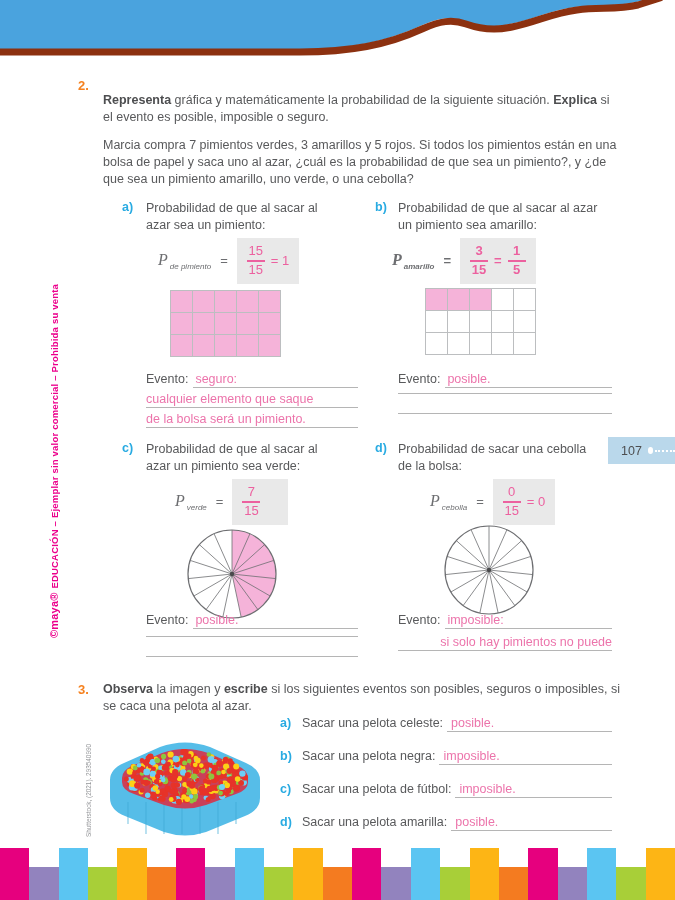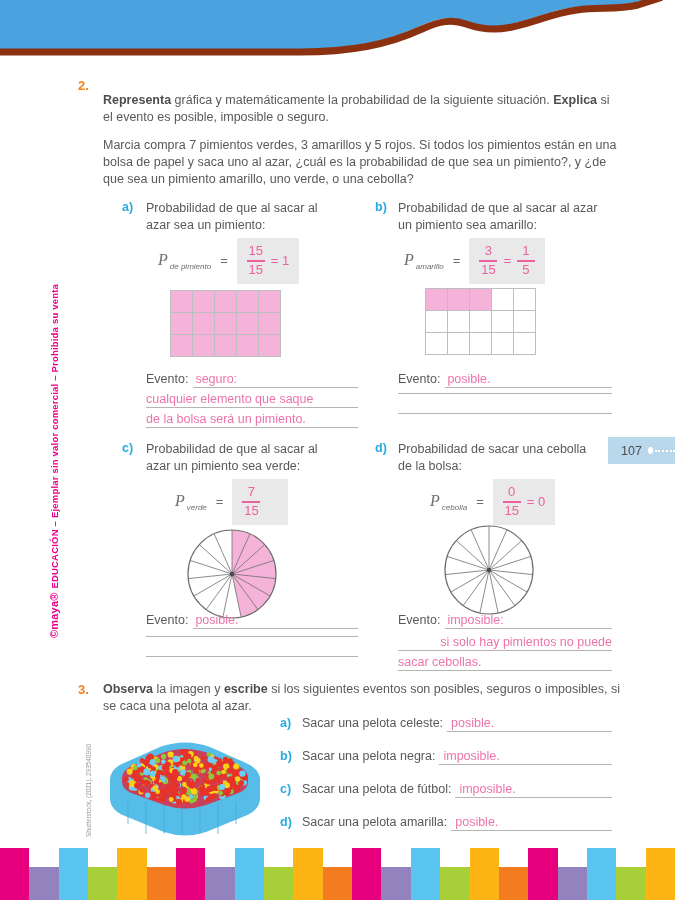--- a/index.html
+++ b/index.html
@@ -126,21 +126,21 @@
     </div>
   <div class="evento-row" style="left:146px;top:372px;width:212px;">
     <span class="evento-label">Evento:</span>
     <span class="evento-answer">seguro:</span>
   </div>
   <div class="extra-line" style="left:146px;top:392px;width:212px;">cualquier elemento que saque</div>
   <div class="extra-line" style="left:146px;top:412px;width:212px;">de la bolsa será un pimiento.</div>
 
   <div class="item-letter letter" style="left:375px;top:200px;">b)</div>
   <div class="prompt" style="left:398px;top:200px;width:200px;">Probabilidad de que al sacar al azar un pimiento sea amarillo:</div>
-  <div class="equation" style="left:404px;top:238px;">
+  <div class="equation" style="left:392px;top:238px;font-weight:bold;">
     <span class="pvar"><i>P</i><sub>amarillo</sub></span>
     <span class="eqs">=</span>
     <span class="graybox">
       <span class="frac">
           <span>3</span>
           <span class="bar"></span>
           <span>15</span>
         </span>
       <span class="suffix">=</span>
       <span class="frac">
@@ -245,21 +245,20 @@
         <line x1="46" y1="46" x2="13.30" y2="16.56" stroke="#6d6e71" stroke-width="0.8"></line>
         <line x1="46" y1="46" x2="28.10" y2="5.80" stroke="#6d6e71" stroke-width="0.8"></line>
         <circle cx="46" cy="46" r="44" fill="none" stroke="#6d6e71" stroke-width="1.2"></circle>
         <circle cx="46" cy="46" r="2.2" fill="#4a4a4c"></circle>
       </svg></div>
   <div class="evento-row" style="left:398px;top:613px;width:214px;">
     <span class="evento-label">Evento:</span>
     <span class="evento-answer">imposible:</span>
   </div>
   <div class="extra-line" style="left:398px;top:635px;width:214px;text-align:right;">si solo hay pimientos no puede</div>
-  <div class="extra-line" style="left:398px;top:655px;width:214px;">sacar cebollas.</div>
 
   <div class="qnum" style="left:78px;top:682px;">3.</div>
   <div class="intro" style="left:103px;top:681px;width:517px;">
     <b>Observa</b><span> la imagen y </span><b>escribe</b><span> si los siguientes eventos son posibles, seguros o imposibles, si se caca una pelota al azar.</span>
   </div>
 
   <div class="credit">Shutterstock, (2021). 293540990</div>
   <div class="ballpit" id="ballpit"><svg width="170" height="126" viewBox="0 0 170 126">
         <path d="M10,60 Q10,49 24,43 L60,27 Q85,18 110,27 L146,43 Q160,49 160,60 L160,78 Q160,90 145,96 L106,112 Q85,119 64,112 L25,96 Q10,90 10,78 Z" fill="#56bde8"></path>
         <line x1="28" y1="82" x2="28" y2="104" stroke="#3fa9d6" stroke-width="1.2" opacity="0.6"></line>

